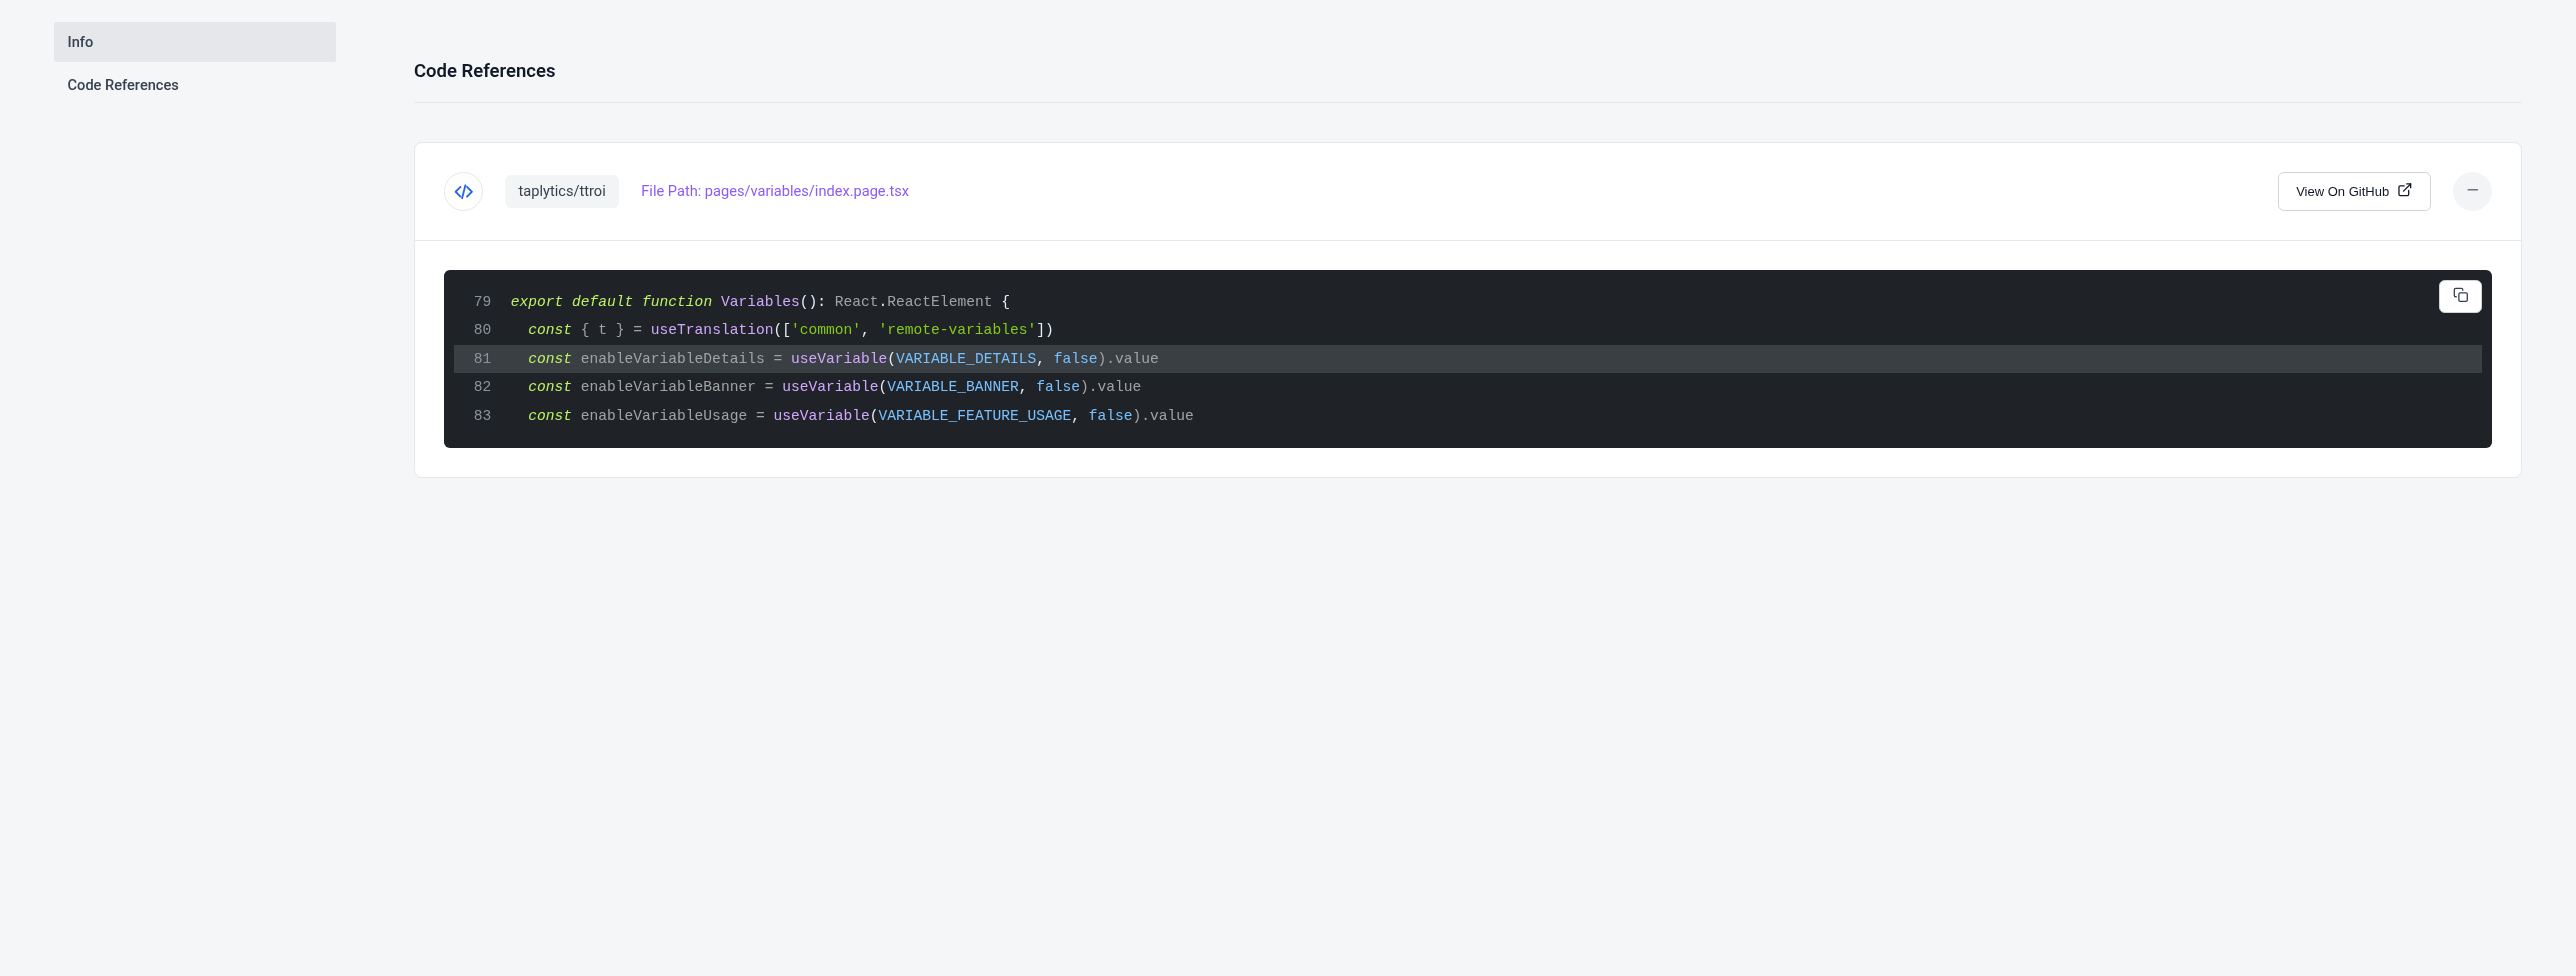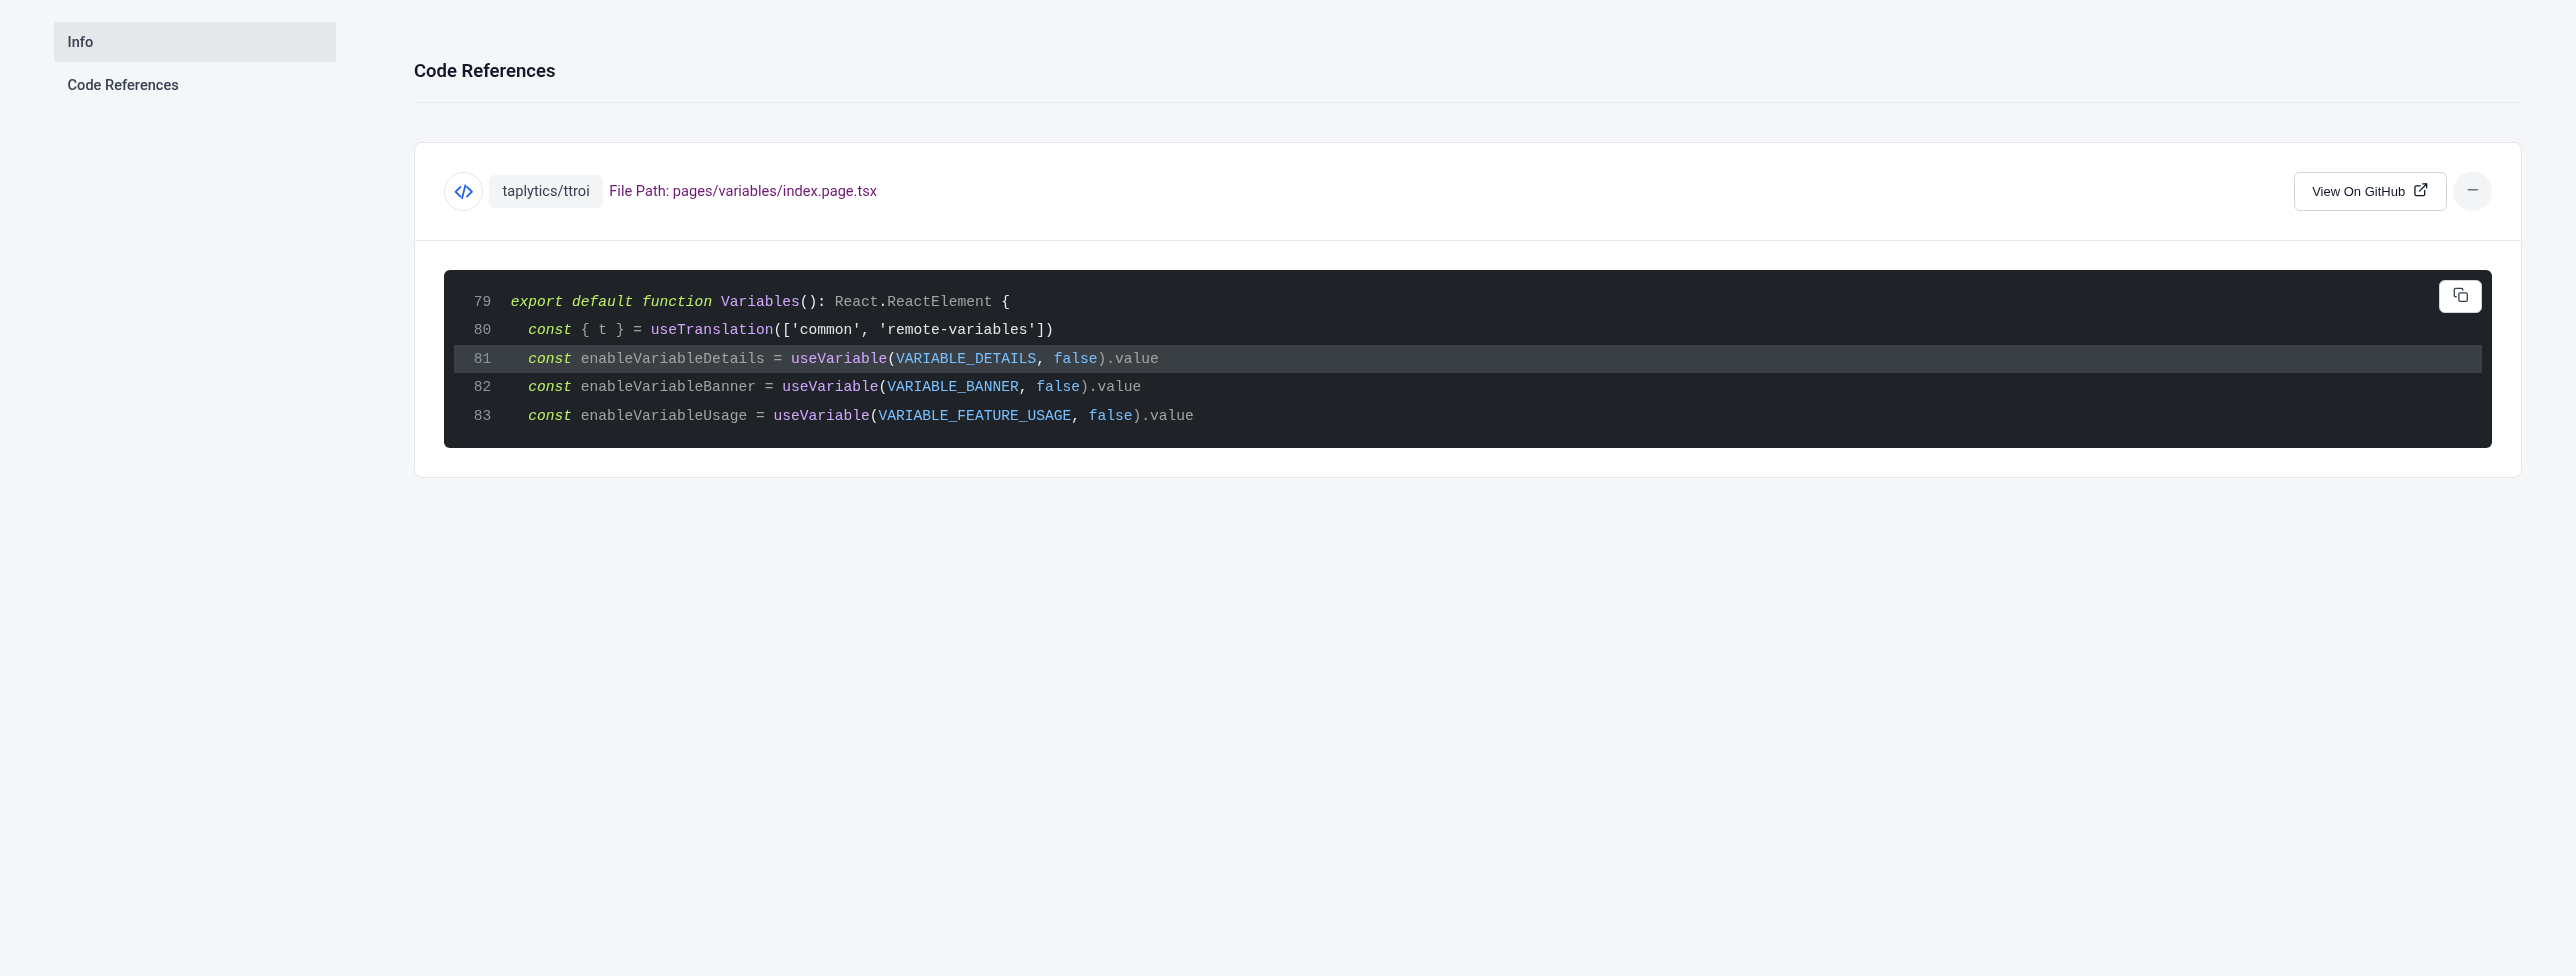--- a/index.html
+++ b/index.html
@@ -49,21 +49,21 @@
     }
     .card {
       background: #ffffff;
       border: 1px solid #e5e7eb;
       border-radius: 7.8px;
     }
     .card-header {
       display: flex;
       align-items: center;
       padding: 29px 29px 29px 29px;
-      gap: 6px;
+      gap: 22px;
       border-bottom: 1px solid #e5e7eb;
     }
     .code-icon-wrap {
       width: 39px;
       height: 39px;
       border-radius: 50%;
       border: 1px solid #e5e7eb;
       display: flex;
       align-items: center;
       justify-content: center;
@@ -72,21 +72,21 @@
     }
     .repo-chip {
       background: #f3f4f6;
       padding: 7.8px 13.6px;
       border-radius: 5.8px;
       font-size: 14.6px;
       color: #374151;
     }
     .file-path {
       font-size: 14.6px;
-      color: #701a75;
+      color: #8b5cf6;
     }
     .header-spacer {
       flex: 1;
     }
     .github-button {
       display: flex;
       align-items: center;
       gap: 7.8px;
       background: #ffffff;
       border: 1px solid #d1d5db;
@@ -147,21 +147,21 @@
     .line-num {
       width: 57px;
       text-align: right;
       padding-right: 19.5px;
       color: #8b949e;
       user-select: none;
       flex-shrink: 0;
     }
     .tok-keyword { color: #bef264; font-style: italic; }
     .tok-func { color: #d2a8ff; }
-    .tok-string { color: #e5e5e5; }
+    .tok-string { color: #84cc16; }
     .tok-const { color: #79c0ff; }
     .tok-bool { color: #79c0ff; }
     .tok-punct { color: #e6edf3; }
     .tok-plain { color: #a3a3a3; text-align: center; }
   </style>
 </head>
 <body>
 
 <div class="layout">
 

